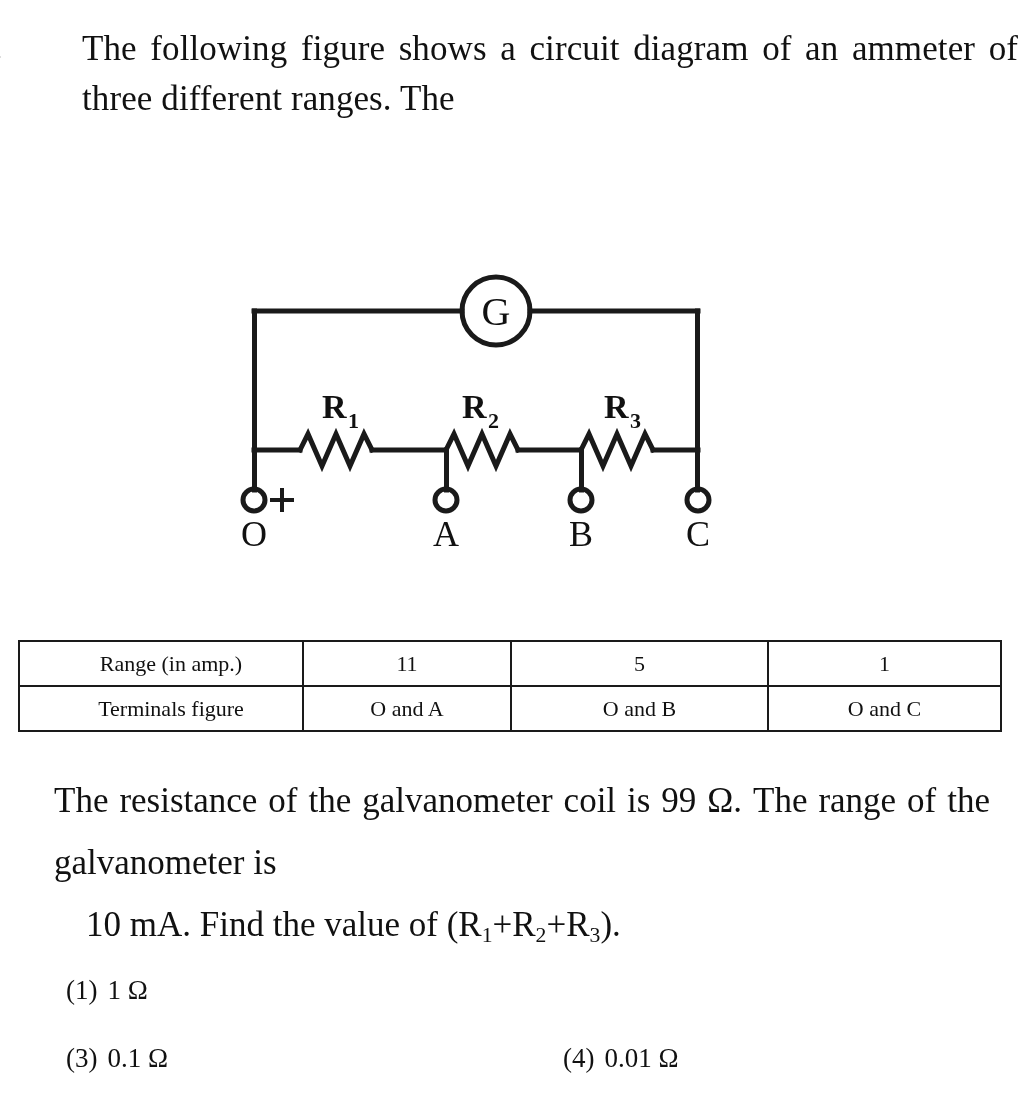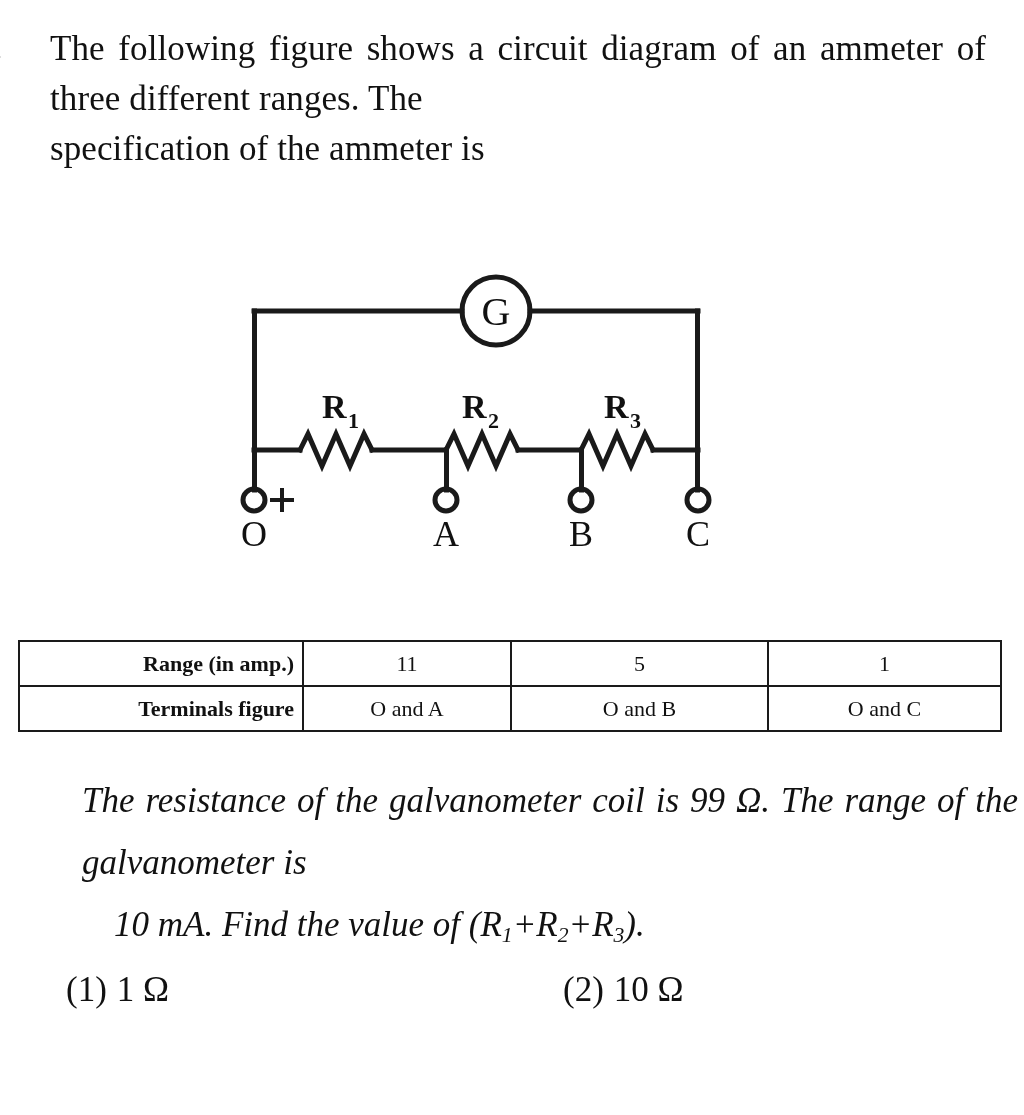--- a/index.html
+++ b/index.html
@@ -24,21 +24,21 @@
     left: -6px;
     top: 28px;
     width: 30px;
     font-size: 34px;
     line-height: 40px;
     color: #111;
   }
 
   .stem {
     position: absolute;
-    left: 50px;
+    left: 82px;
     top: 24px;
     width: 936px;
     font-size: 35px;
     line-height: 50px;
     text-align: justify;
     text-justify: inter-word;
     letter-spacing: 0.1px;
   }
   .stem .lastline { display: block; text-align: left; }
 
@@ -67,78 +67,75 @@
     font-family: "Liberation Serif", "DejaVu Serif", serif;
   }
   table.spec td {
     border: 2px solid #1a1a1a;
     height: 43px;
     padding: 0 8px;
     vertical-align: middle;
     color: #111;
   }
   table.spec td.label {
-    text-align: right;
+    text-align: center;
     padding-left: 28px;
-    font-weight: bold;
   }
   table.spec td.val {
     text-align: center;
   }
   table.spec colgroup col.c0 { width: 284px; }
   table.spec colgroup col.c1 { width: 208px; }
   table.spec colgroup col.c2 { width: 257px; }
   table.spec colgroup col.c3 { width: 233px; }
 
   
   .para2 {
     position: absolute;
-    left: 82px;
+    left: 54px;
     top: 770px;
     width: 936px;
     font-size: 35px;
     line-height: 62px;
     text-align: justify;
     text-justify: inter-word;
-    font-style: italic;
   }
   .para2 .lastline { display: block; text-align: left; margin-left: 32px; }
   sub { font-size: 0.62em; vertical-align: -0.28em; }
 
   
   .options {
     position: absolute;
     left: 0;
     top: 968px;
     width: 1024px;
   }
   .opt-row {
     position: relative;
     height: 68px;
   }
   .opt {
     position: absolute;
-    font-size: 35px;
+    font-size: 27px;
     line-height: 44px;
     white-space: nowrap;
     text-align: right;
   }
   .opt.col-a { left: 66px; }
   .opt.col-b { left: 563px; }
   .opt .num { margin-right: 10px; }
 </style>
 </head>
 <body>
 
 <div class="qmark">.</div>
 
 <div class="stem">
   <span>The following figure shows a circuit diagram</span>
   <span>of an ammeter of three different ranges. The</span>
-  <span class="lastline">specification of the ammeter is</span>
 </div>
 
 <div class="figure">
   <svg width="1024" height="300" viewBox="0 0 1024 300" xmlns="http://www.w3.org/2000/svg">
     <g fill="none" stroke="#1a1a1a" stroke-width="5" stroke-linecap="square">
 
       <path d="M 254 53 L 462 53"></path>
 
       <path d="M 530 53 L 698 53"></path>
 
@@ -226,17 +223,22 @@
   <span>The resistance of the galvanometer coil is</span>
   <span>99 Ω. The range of the galvanometer is</span>
   <span class="lastline"><span>10 mA. Find the value of (R</span><sub>1</sub><span>+R</span><sub>2</sub><span>+R</span><sub>3</sub><span>).</span></span>
 </div>
 
 <div class="options">
   <div class="opt-row">
     <div class="opt col-a">
       <span class="num">(1)</span><span>1 Ω</span>
     </div>
+  </div>
+  <div class="opt-row">
+    <div class="opt col-a">
+      <span class="num">(3)</span><span>0.1 Ω</span>
+    </div>
     <div class="opt col-b">
-      <span class="num">(2)</span><span>10 Ω</span>
+      <span class="num">(4)</span><span>0.01 Ω</span>
     </div>
   </div>
 </div>
 
 </body></html>

